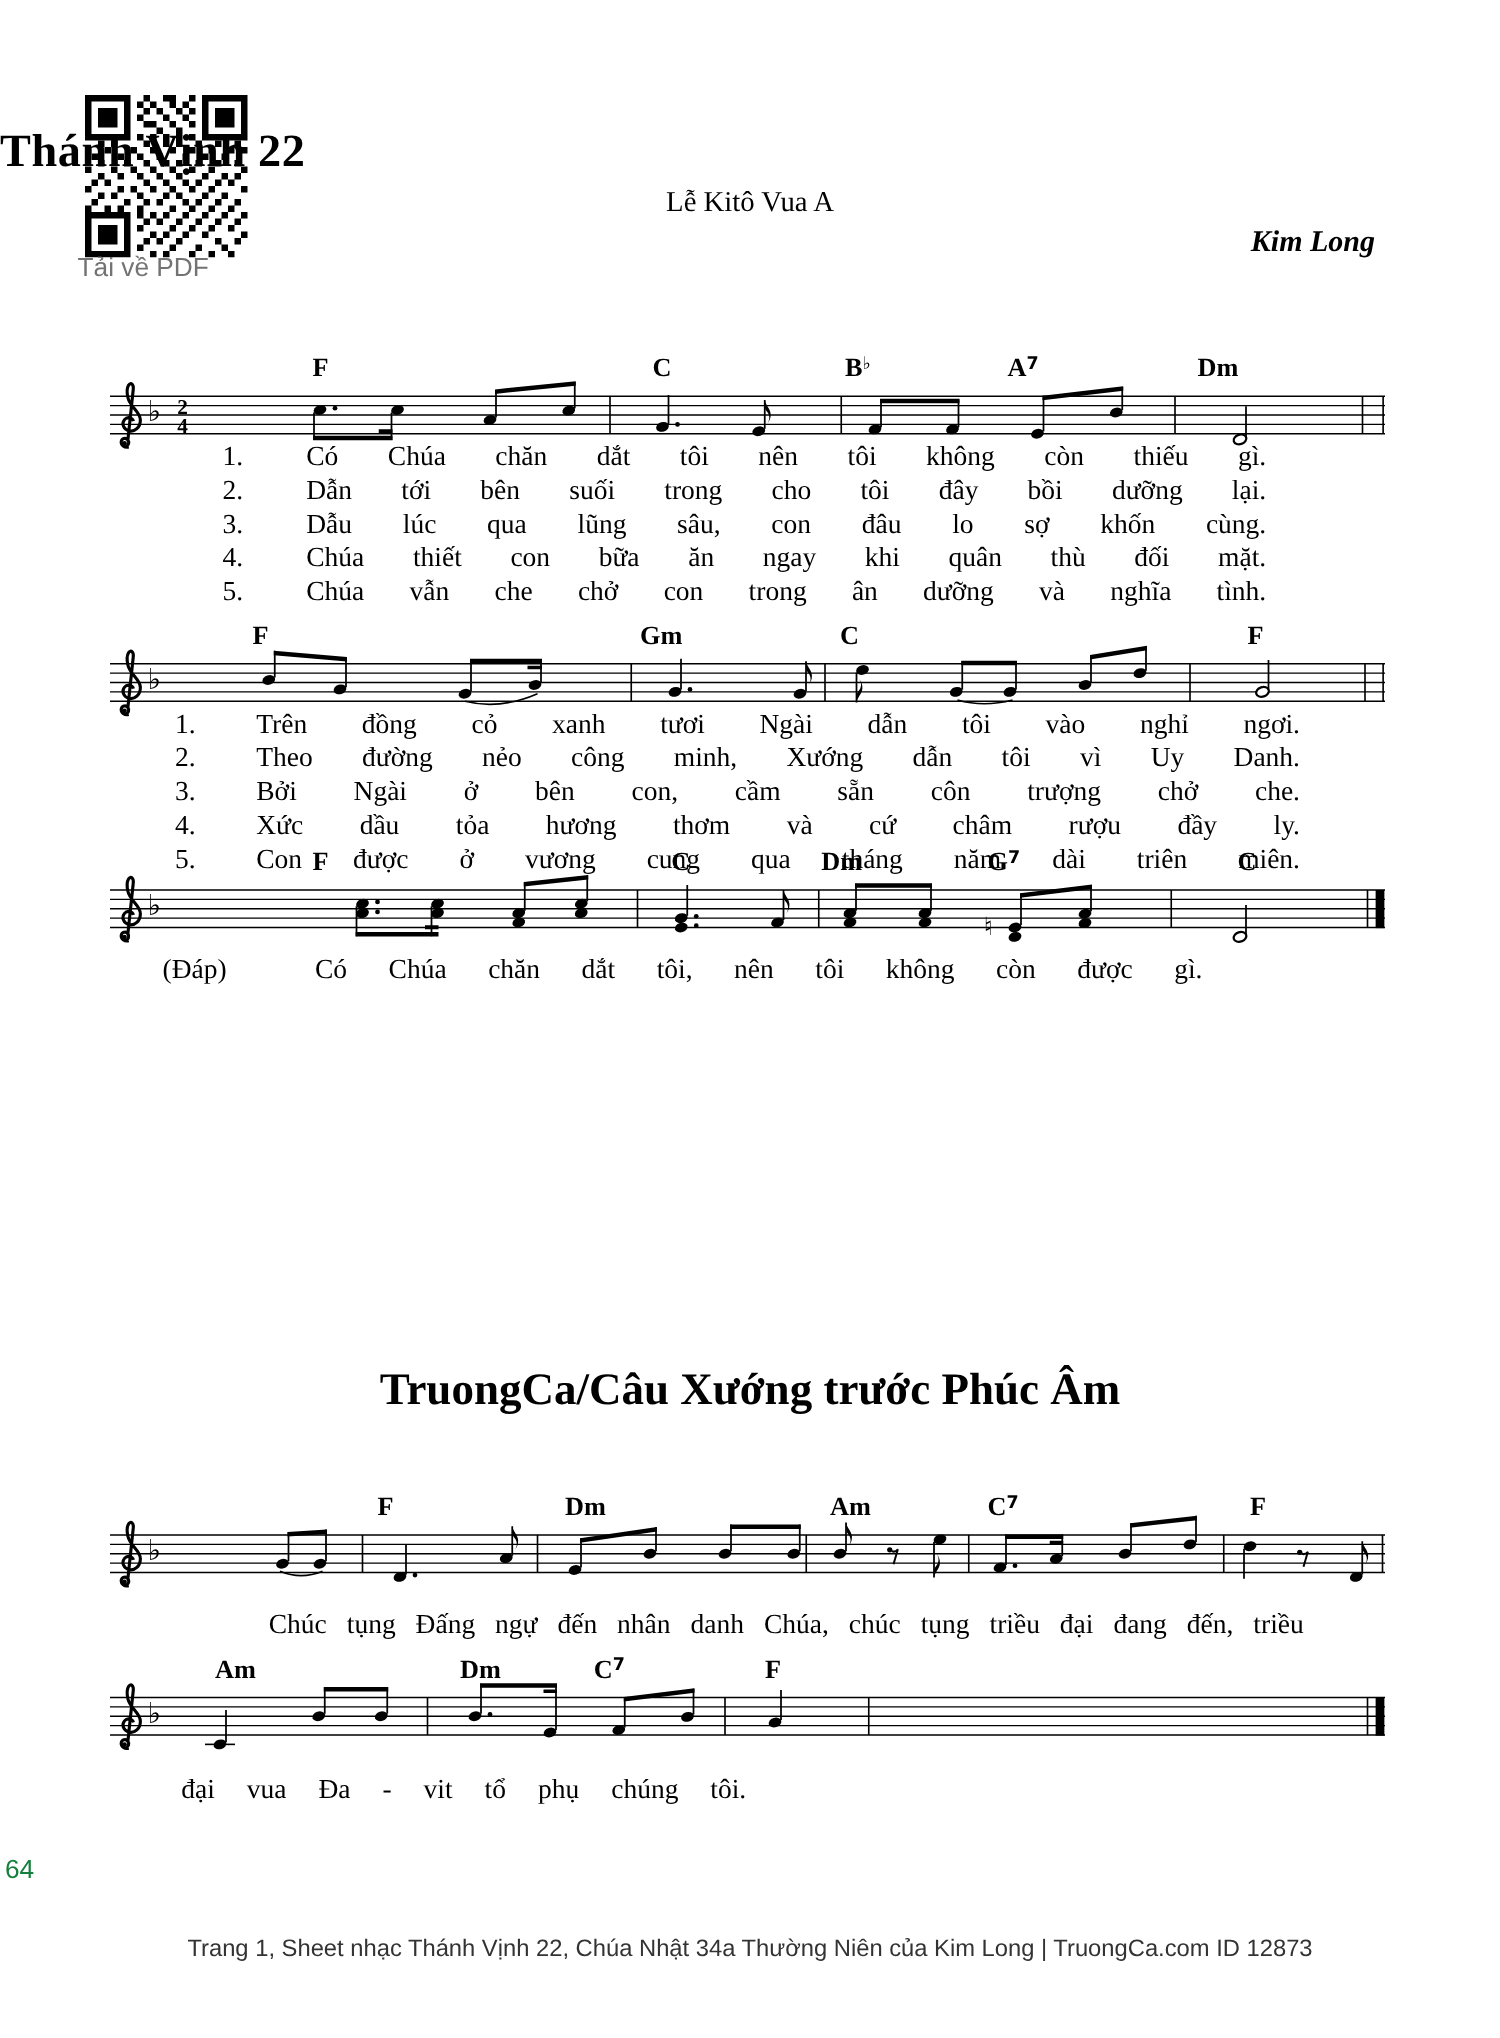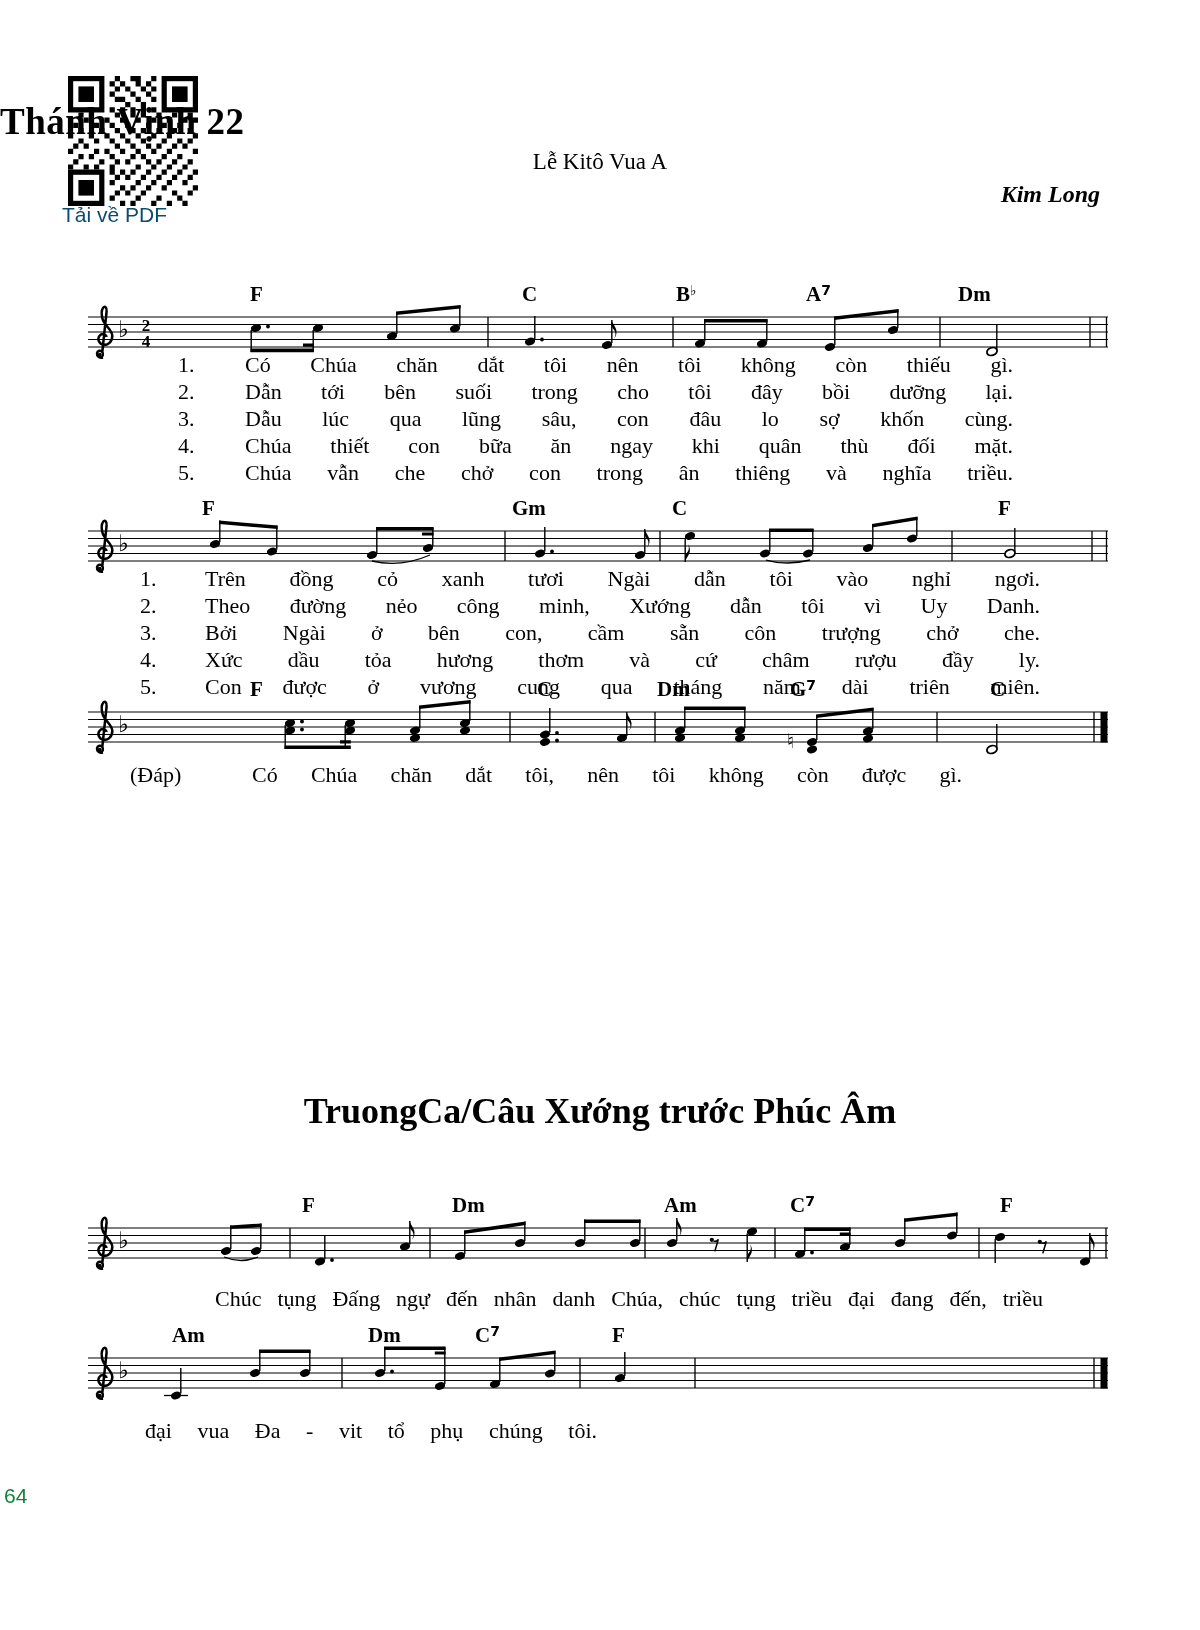--- a/index.html
+++ b/index.html
@@ -4,21 +4,21 @@
 <style>
   html,body{margin:0;padding:0;background:#888;}
   .page{
     position:relative;width:1200px;height:1630px;margin:0 auto;
     background:#ffffff;overflow:hidden;
     font-family:"Liberation Serif","DejaVu Serif",serif;color:#000;
   }
   
   .qr{position:absolute;left:66px;top:76px;width:134px;height:130px;cursor:pointer;}
   .qr-label{position:absolute;left:62px;top:203px;width:150px;
-    font-family:"Liberation Sans","DejaVu Sans",sans-serif;font-size:21px;color:#0c4a6e;}
+    font-family:"Liberation Sans","DejaVu Sans",sans-serif;font-size:21px;color:#737373;}
   .title{position:absolute;left:0;right:0;top:100px;text-align:left;
     font-size:37px;font-weight:700;letter-spacing:.5px;}
   .subtitle{position:absolute;left:0;right:0;top:149px;text-align:center;
     font-size:23px;font-weight:400;}
   .composer{position:absolute;right:100px;top:181px;
     font-size:24px;font-weight:700;font-style:italic;}
   .section-title{position:absolute;left:0;right:0;top:1090px;text-align:center;
     font-size:36px;font-weight:700;}
   
   .chord{position:absolute;font-size:21px;font-weight:700;white-space:nowrap;
@@ -319,21 +319,21 @@
     <div class="vrow">
         <span class="vnum" style="left:178px;top:406px">3.</span>
         <div class="vtext" style="left:245px;top:406px;width:768px">Dẫu lúc qua lũng sâu, con đâu lo sợ khốn cùng.</div>
       </div>
     <div class="vrow">
         <span class="vnum" style="left:178px;top:433px">4.</span>
         <div class="vtext" style="left:245px;top:433px;width:768px">Chúa thiết con bữa ăn ngay khi quân thù đối mặt.</div>
       </div>
     <div class="vrow">
         <span class="vnum" style="left:178px;top:460px">5.</span>
-        <div class="vtext" style="left:245px;top:460px;width:768px">Chúa vẫn che chở con trong ân thiêng và nghĩa triều.</div>
+        <div class="vtext" style="left:245px;top:460px;width:768px">Chúa vẫn che chở con trong ân dưỡng và nghĩa tình.</div>
       </div>
   </div>
 
   <div>
     <div class="vrow">
         <span class="vnum" style="left:140px;top:566px">1.</span>
         <div class="vtext" style="left:205px;top:566px;width:835px">Trên đồng cỏ xanh tươi Ngài dẫn tôi vào nghỉ ngơi.</div>
       </div>
     <div class="vrow">
         <span class="vnum" style="left:140px;top:593px">2.</span>
@@ -361,14 +361,15 @@
   <div class="section-title">TruongCa/Câu Xướng trước Phúc Âm</div>
 
   <div class="vrow">
     <div class="vtext" style="left:215px;top:1286px;width:828px">Chúc tụng Đấng ngự đến nhân danh Chúa, chúc tụng triều đại đang đến, triều</div>
   </div>
   <div class="vrow">
     <div class="vtext" style="left:145px;top:1418px;width:452px">đại vua Đa - vit tổ phụ chúng tôi.</div>
   </div>
 
   <div class="pagenum">64</div>
+  <div class="footer">Trang 1, Sheet nhạc Thánh Vịnh 22, Chúa Nhật 34a Thường Niên của Kim Long | TruongCa.com ID 12873</div>
 
 </div>
 
 </body></html>

